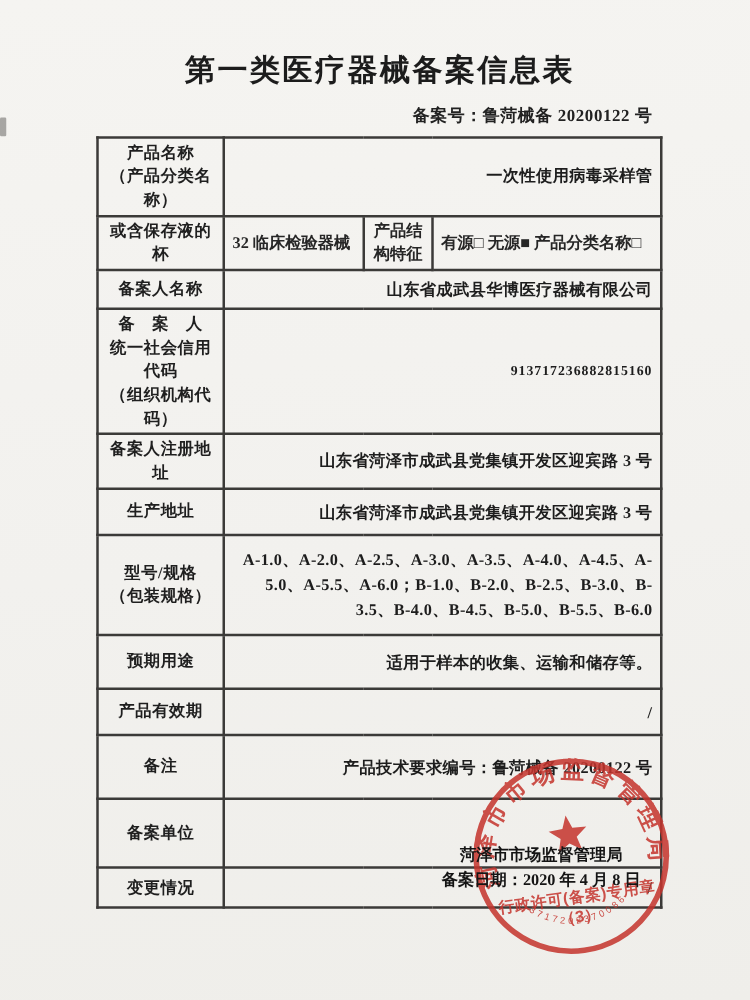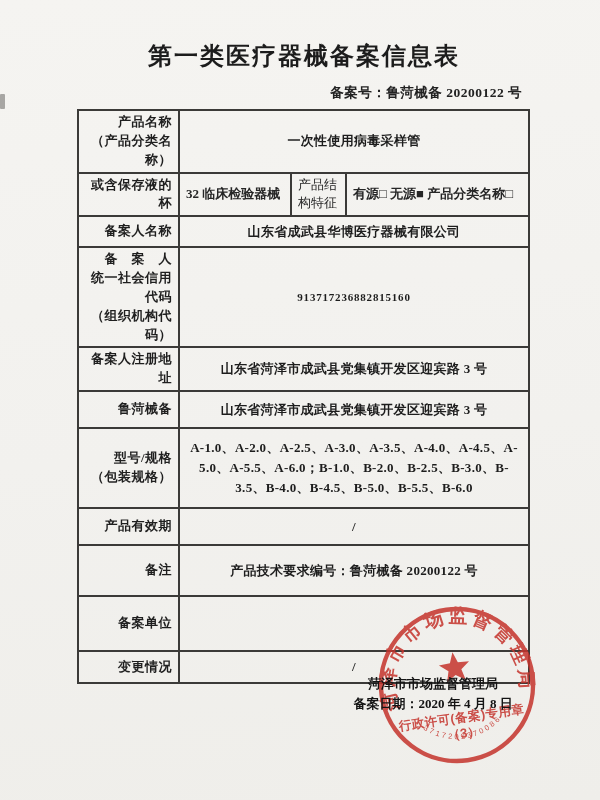--- a/index.html
+++ b/index.html
@@ -25,29 +25,29 @@
     position:absolute;left:77px;top:109px;width:451px;
     border-collapse:collapse;table-layout:fixed;
     font-size:13px;
   }
   table.form td{
     border:2px solid #3b3a38;
     padding:2px 6px;vertical-align:middle;
     overflow:hidden;
   }
   td.lbl{
-    text-align:right;font-weight:bold;color:#1f1f1f;
+    text-align:center;font-weight:bold;color:#1f1f1f;
     white-space:pre-line;line-height:1.45;letter-spacing:.5px;
   }
   td.val{
-    text-align:center;padding-left:12px;color:#1d1d1d;
+    text-align:right;padding-left:12px;color:#1d1d1d;
     font-weight:600;line-height:1.55;letter-spacing:.3px;
   }
   td.val.code{font-size:11px;letter-spacing:.8px;}
-  td.sub-lbl{text-align:left;font-weight:normal;white-space:pre-line;line-height:1.4;padding:2px 2px;border-radius:16px;}
+  td.sub-lbl{text-align:center;font-weight:bold;white-space:pre-line;line-height:1.4;padding:2px 2px;border-radius:16px;}
   td.sub-val{text-align:left;padding-left:8px;font-weight:600;line-height:1.4;}
   .filing-block{
     position:absolute;left:338px;top:674px;width:190px;z-index:6;
     display:flex;flex-direction:column;align-items:center;
     font-size:13px;font-weight:bold;color:#141414;line-height:1.5;
   }
   .filing-block .nowrap{white-space:nowrap;}
   .stamp{
     position:absolute;left:372px;top:600px;width:170px;height:170px;
     z-index:5;opacity:.86;pointer-events:none;
@@ -91,27 +91,31 @@
       <td class="lbl">备　案　人
 统一社会信用代码
 （组织机构代码）</td>
       <td class="val code" colspan="3">913717236882815160</td>
     </tr>
     <tr style="height:35px">
       <td class="lbl">备案人注册地址</td>
       <td class="val" colspan="3">山东省菏泽市成武县党集镇开发区迎宾路 3 号</td>
     </tr>
     <tr style="height:37px">
-      <td class="lbl">鲁菏械备</td>
+      <td class="lbl">生产地址</td>
       <td class="val" colspan="3">山东省菏泽市成武县党集镇开发区迎宾路 3 号</td>
     </tr>
     <tr style="height:80px">
       <td class="lbl">型号/规格
 （包装规格）</td>
       <td class="val" colspan="3">A-1.0、A-2.0、A-2.5、A-3.0、A-3.5、A-4.0、A-4.5、A-5.0、A-5.5、A-6.0；B-1.0、B-2.0、B-2.5、B-3.0、B-3.5、B-4.0、B-4.5、B-5.0、B-5.5、B-6.0</td>
+    </tr>
+    <tr style="height:43px">
+      <td class="lbl">预期用途</td>
+      <td class="val" colspan="3">适用于样本的收集、运输和储存等。</td>
     </tr>
     <tr style="height:37px">
       <td class="lbl">产品有效期</td>
       <td class="val" colspan="3">/</td>
     </tr>
     <tr style="height:51px">
       <td class="lbl">备注</td>
       <td class="val" colspan="3">产品技术要求编号：鲁菏械备 20200122 号</td>
     </tr>
     <tr style="height:55px">

